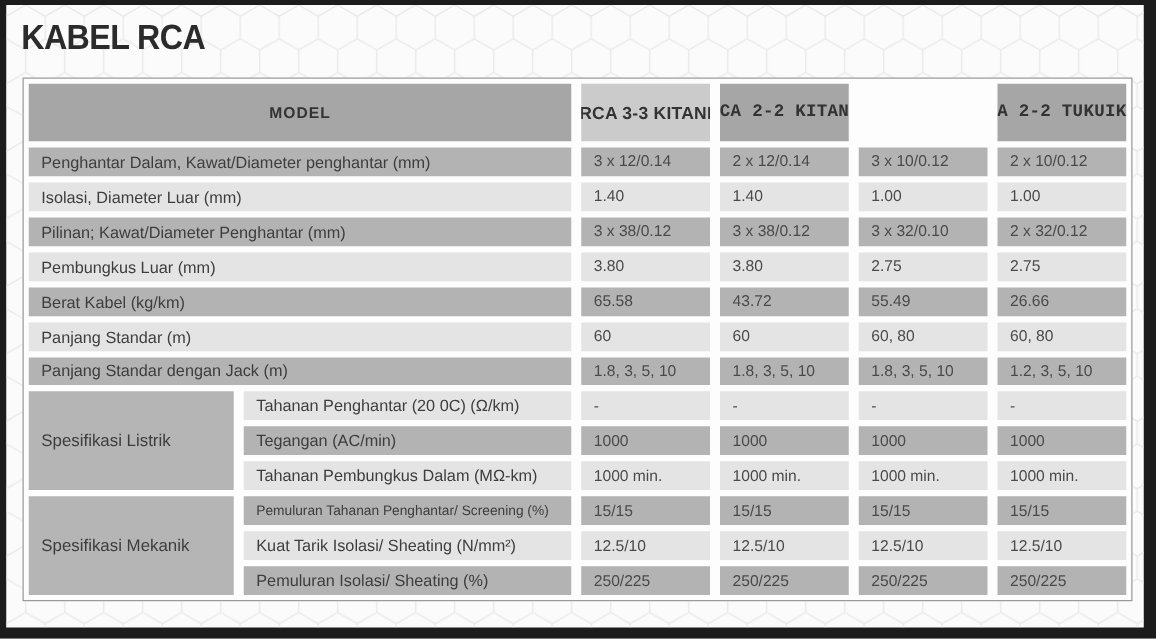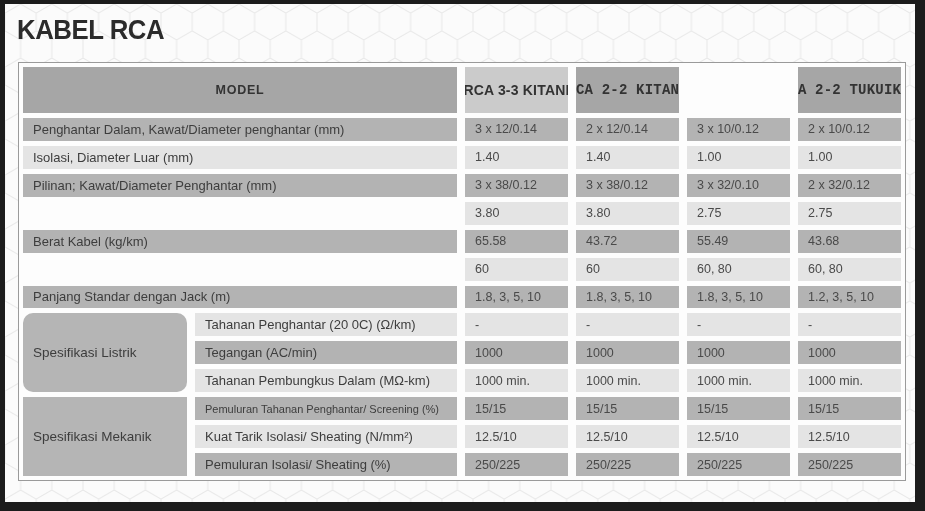--- a/index.html
+++ b/index.html
@@ -72,39 +72,41 @@
         <div class="cell lbl light" style="grid-area: 3 / 1 / auto / 3;">Isolasi, Diameter Luar (mm)</div>
         <div class="cell val light" style="grid-area: 3 / 3;">1.40</div>
         <div class="cell val light" style="grid-area: 3 / 4;">1.40</div>
         <div class="cell val light" style="grid-area: 3 / 5;">1.00</div>
         <div class="cell val light" style="grid-area: 3 / 6;">1.00</div>
         <div class="cell lbl dark" style="grid-area: 4 / 1 / auto / 3;">Pilinan; Kawat/Diameter Penghantar (mm)</div>
         <div class="cell val dark" style="grid-area: 4 / 3;">3 x 38/0.12</div>
         <div class="cell val dark" style="grid-area: 4 / 4;">3 x 38/0.12</div>
         <div class="cell val dark" style="grid-area: 4 / 5;">3 x 32/0.10</div>
         <div class="cell val dark" style="grid-area: 4 / 6;">2 x 32/0.12</div>
+        <div class="cell lbl light" style="grid-area: 5 / 1 / auto / 3;">Pembungkus Luar (mm)</div>
         <div class="cell val light" style="grid-area: 5 / 3;">3.80</div>
         <div class="cell val light" style="grid-area: 5 / 4;">3.80</div>
         <div class="cell val light" style="grid-area: 5 / 5;">2.75</div>
         <div class="cell val light" style="grid-area: 5 / 6;">2.75</div>
         <div class="cell lbl dark" style="grid-area: 6 / 1 / auto / 3;">Berat Kabel (kg/km)</div>
         <div class="cell val dark" style="grid-area: 6 / 3;">65.58</div>
         <div class="cell val dark" style="grid-area: 6 / 4; text-align: center;">43.72</div>
         <div class="cell val dark" style="grid-area: 6 / 5;">55.49</div>
-        <div class="cell val dark" style="grid-area: 6 / 6;">43.68</div>
+        <div class="cell val dark" style="grid-area: 6 / 6;">26.66</div>
+        <div class="cell lbl light" style="grid-area: 7 / 1 / auto / 3;">Panjang Standar (m)</div>
         <div class="cell val light" style="grid-area: 7 / 3;">60</div>
         <div class="cell val light" style="grid-area: 7 / 4;">60</div>
         <div class="cell val light" style="grid-area: 7 / 5;">60, 80</div>
         <div class="cell val light" style="grid-area: 7 / 6;">60, 80</div>
         <div class="cell lbl dark" style="grid-area: 8 / 1 / auto / 3;">Panjang Standar dengan Jack (m)</div>
         <div class="cell val dark" style="grid-area: 8 / 3;">1.8, 3, 5, 10</div>
         <div class="cell val dark" style="grid-area: 8 / 4;">1.8, 3, 5, 10</div>
         <div class="cell val dark" style="grid-area: 8 / 5;">1.8, 3, 5, 10</div>
         <div class="cell val dark" style="grid-area: 8 / 6;">1.2, 3, 5, 10</div>
-        <div class="cell grp" style="grid-area: 9 / 1 / span 3; border-radius: 10px;">Spesifikasi Listrik</div>
+        <div class="cell grp" style="grid-area: 9 / 1 / span 3;">Spesifikasi Listrik</div>
         <div class="cell sublbl light" style="grid-area: 9 / 2;">Tahanan Penghantar (20 0C) (Ω/km)</div>
         <div class="cell val light" style="grid-area: 9 / 3;">-</div>
         <div class="cell val light" style="grid-area: 9 / 4;">-</div>
         <div class="cell val light" style="grid-area: 9 / 5;">-</div>
         <div class="cell val light" style="grid-area: 9 / 6;">-</div>
         <div class="cell sublbl dark" style="grid-area: 10 / 2;">Tegangan (AC/min)</div>
         <div class="cell val dark" style="grid-area: 10 / 3;">1000</div>
         <div class="cell val dark" style="grid-area: 10 / 4;">1000</div>
         <div class="cell val dark" style="grid-area: 10 / 5;">1000</div>
         <div class="cell val dark" style="grid-area: 10 / 6;">1000</div>

